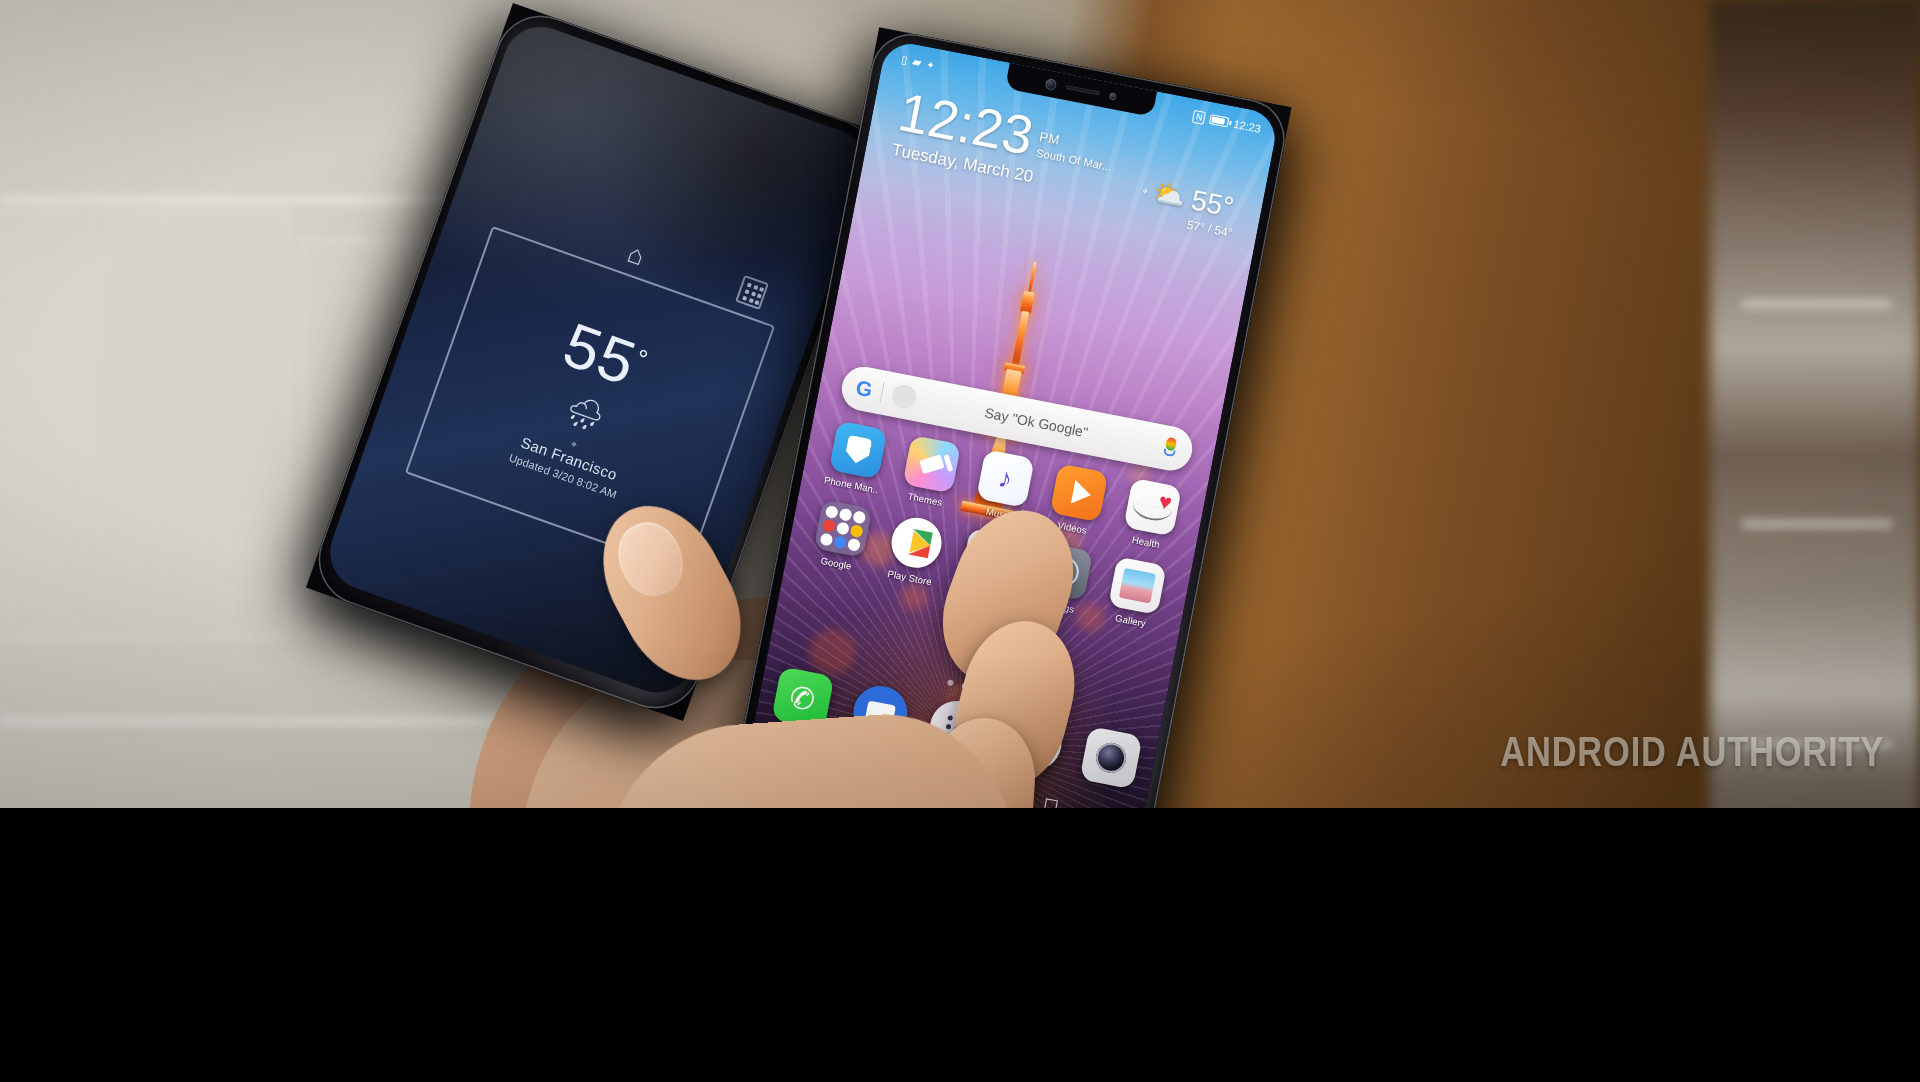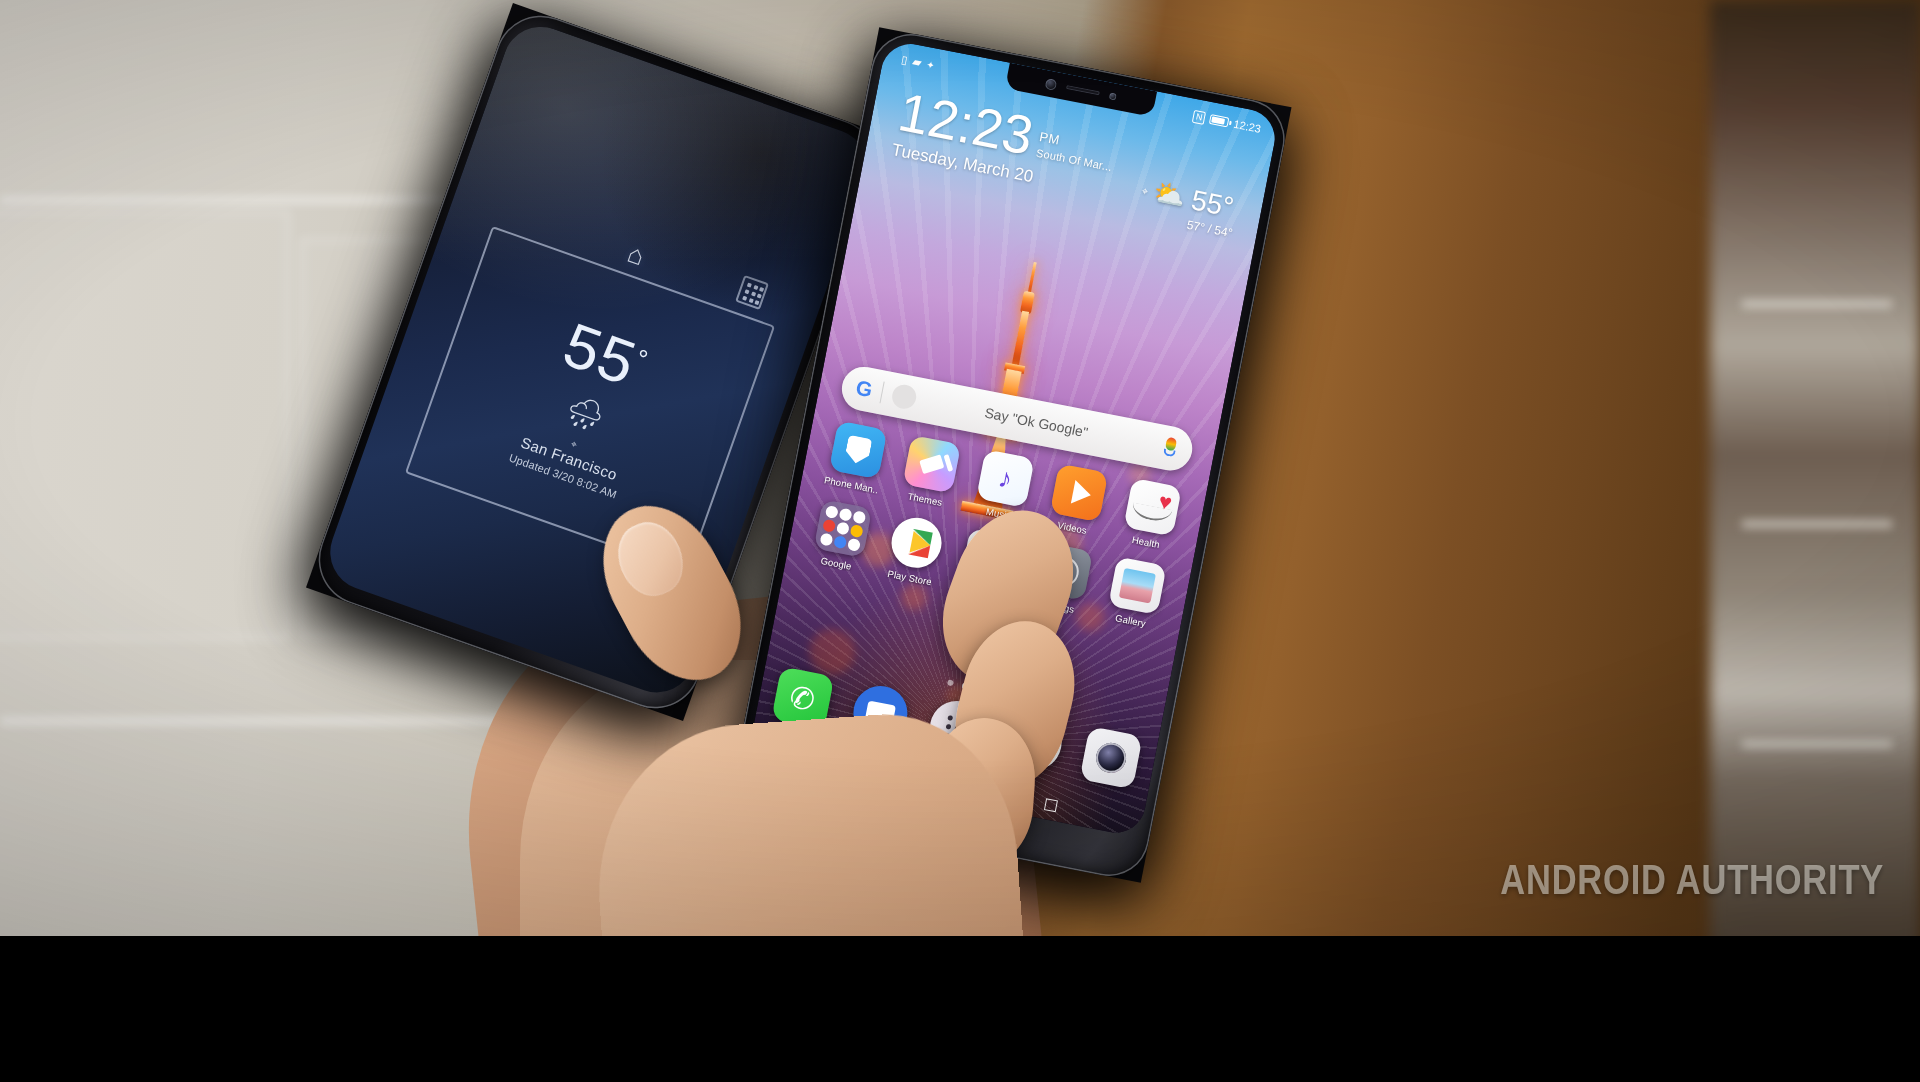--- a/index.html
+++ b/index.html
@@ -7,21 +7,21 @@
   html, body {
     width: 1920px; height: 1082px;
     overflow: hidden;
     font-family: "Liberation Sans", sans-serif;
     background: #000;
   }
 
   
   #scene {
     position: relative;
-    width: 1920px; height: 936px;
+    width: 1920px; height: 808px;
     overflow: hidden;
   }
 
   
   .bg-base {
     position: absolute; inset: 0;
     background:
       
       linear-gradient(100deg,
         rgba(0,0,0,0) 0%, rgba(0,0,0,0) 52%,

